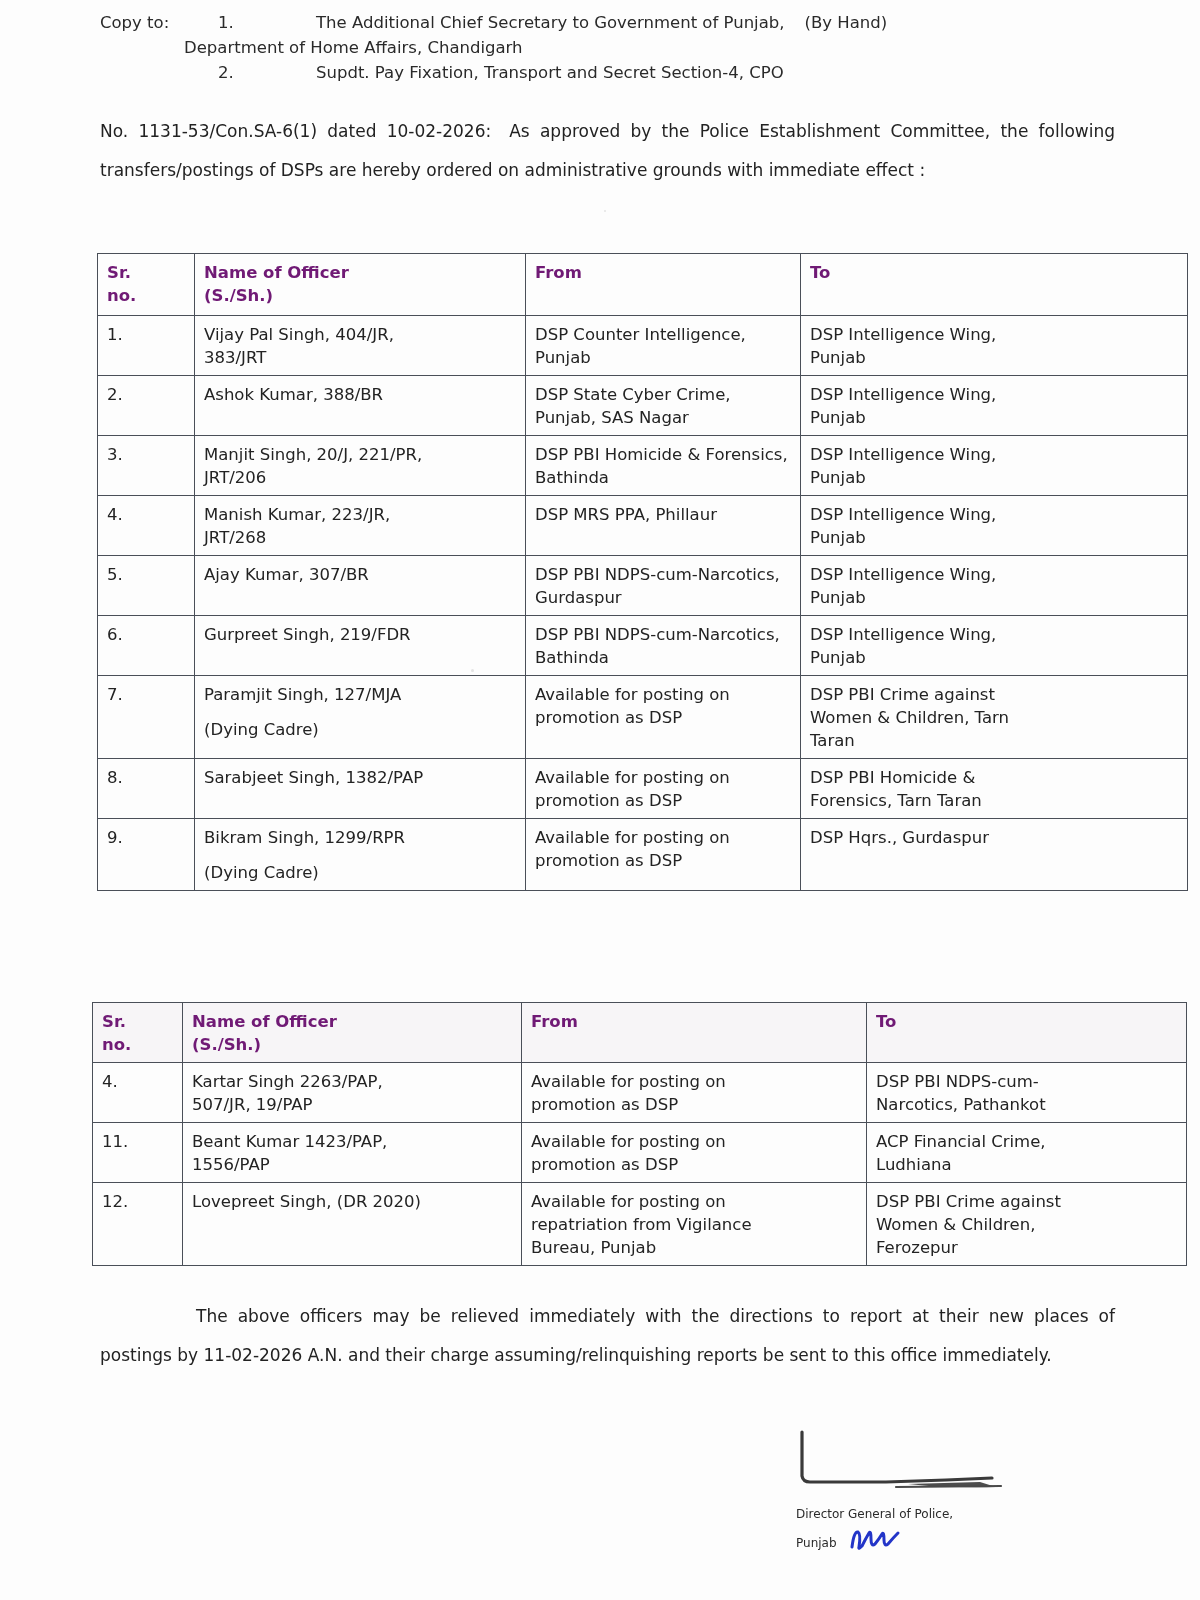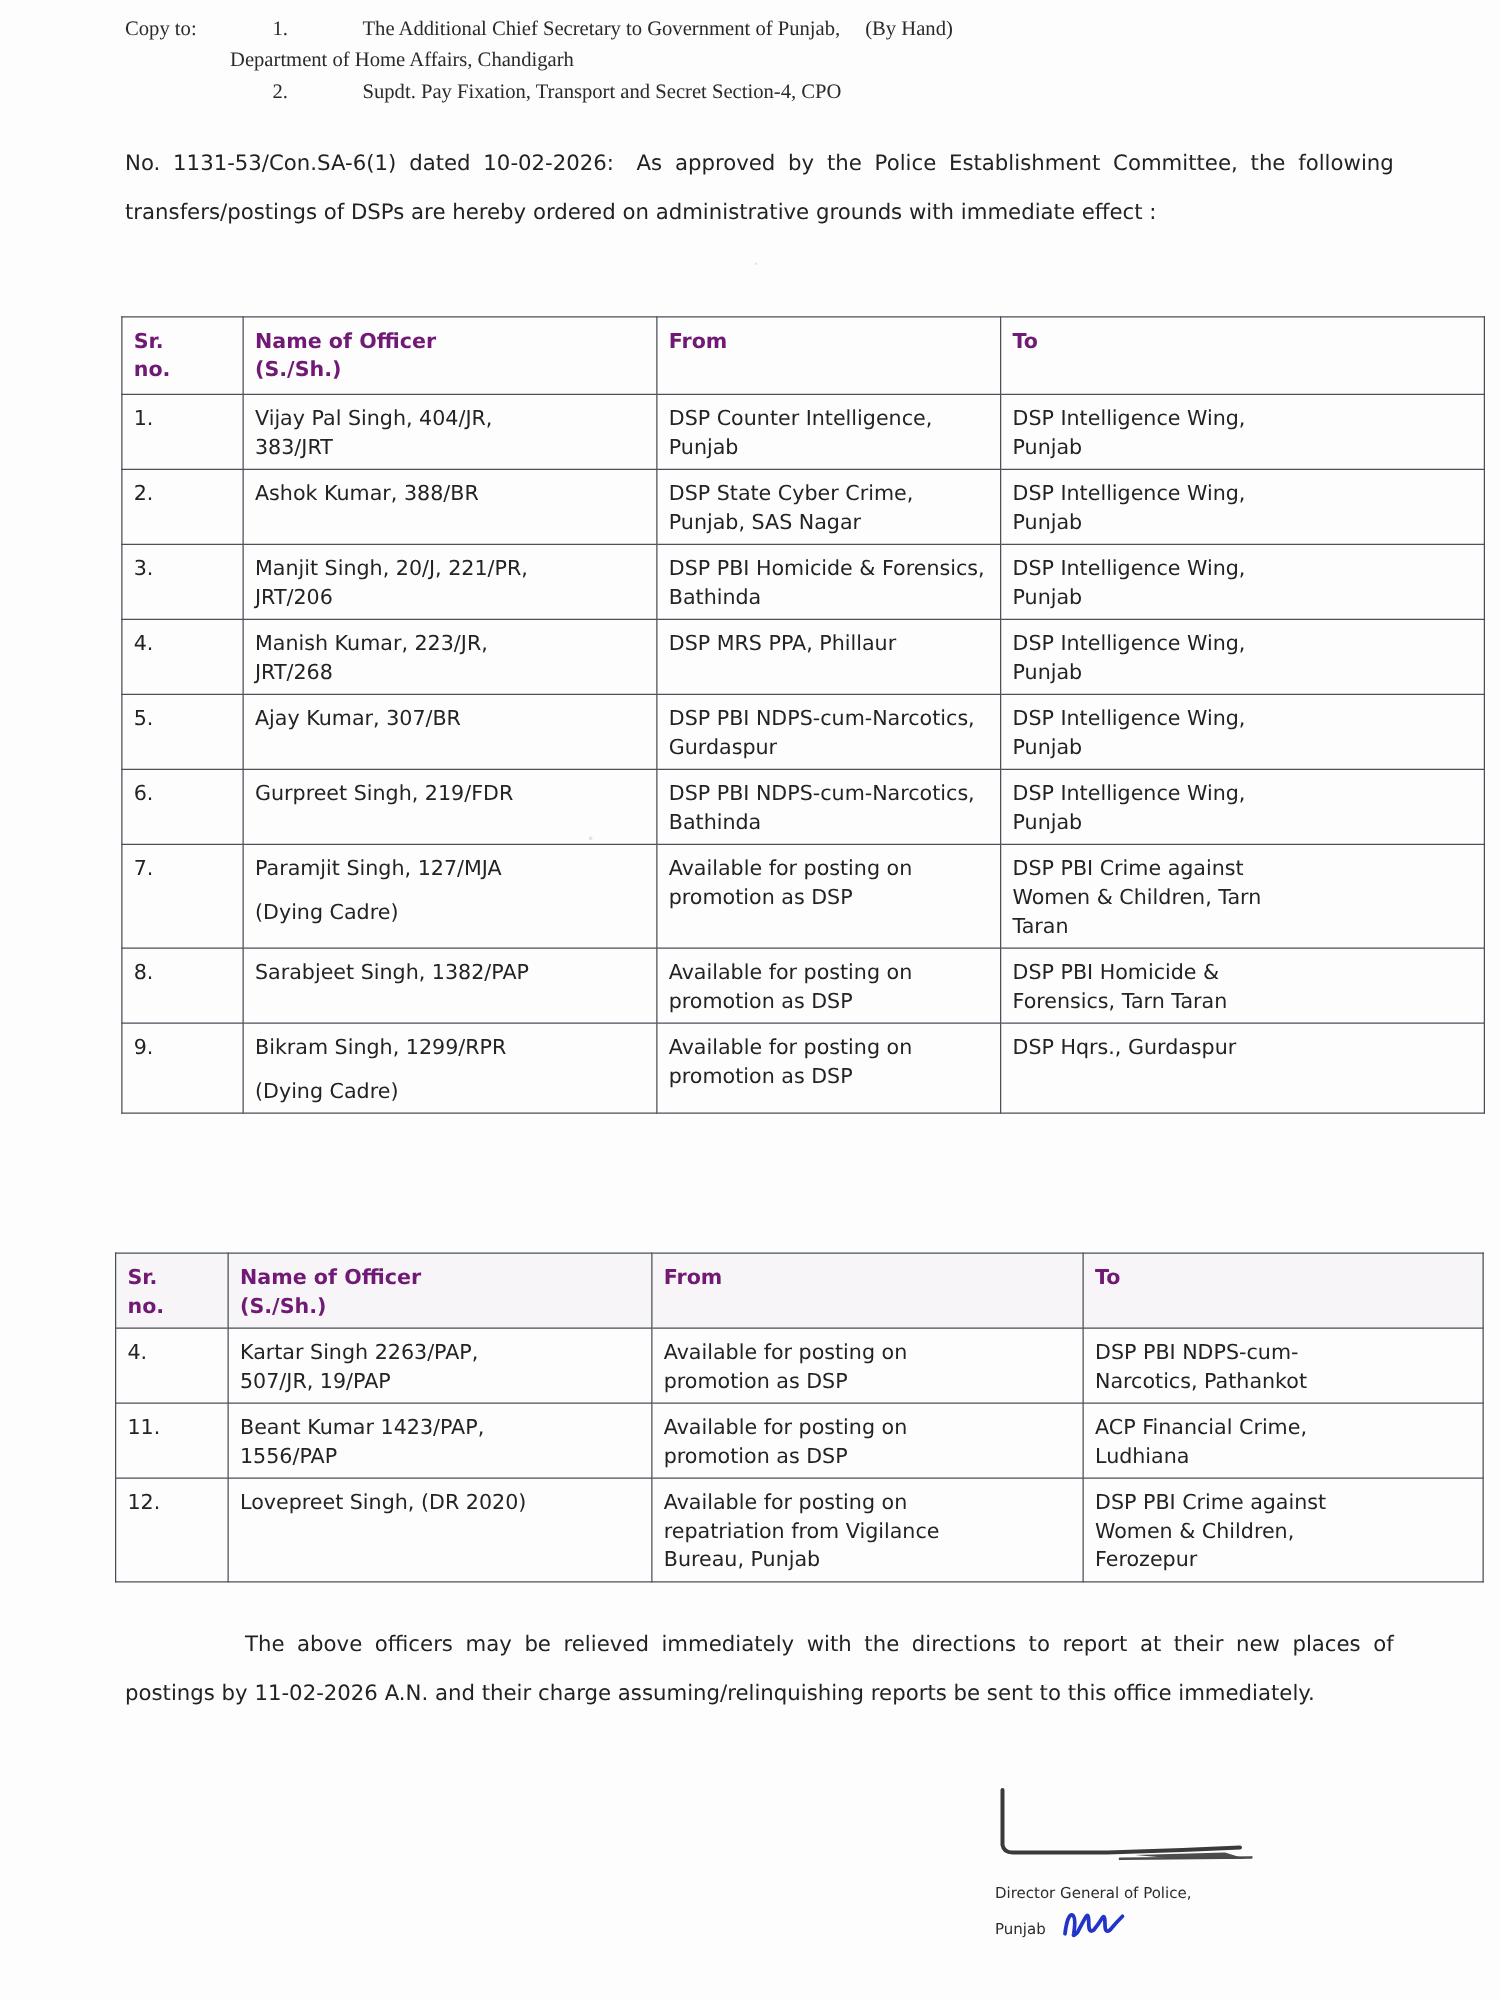--- a/index.html
+++ b/index.html
@@ -24,36 +24,36 @@
 
   
   .copyto {
     position: absolute;
     left: 100px;
     top: 10px;
     width: 1020px;
     font-size: 16.5px;
     line-height: 25px;
     color: #2a2a2a;
-    font-family: Liberation Serif, serif;
   }
   .copyto-row {
     display: flex;
     align-items: flex-start;
   }
   .copyto-label {
     width: 118px;
     flex: 0 0 118px;
   }
   .copyto-num {
     width: 72px;
     flex: 0 0 72px;
   }
   .copyto-text {
     flex: 1 1 auto;
+    margin-left: 26px;
   }
   .copyto-text .byhand {
     margin-left: 20px;
   }
   .copyto-sub {
     margin-left: 84px;
   }
 
   
   .intro {

